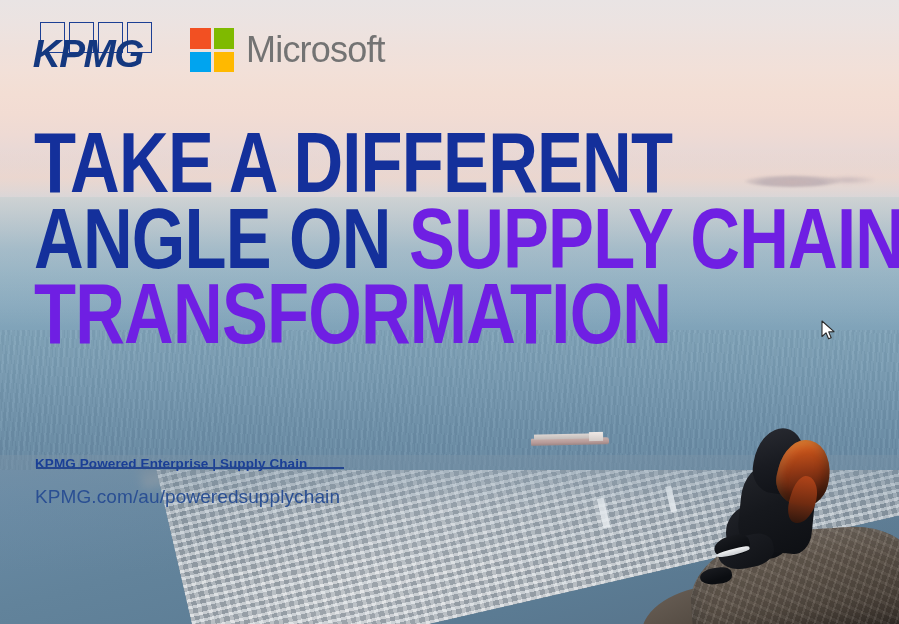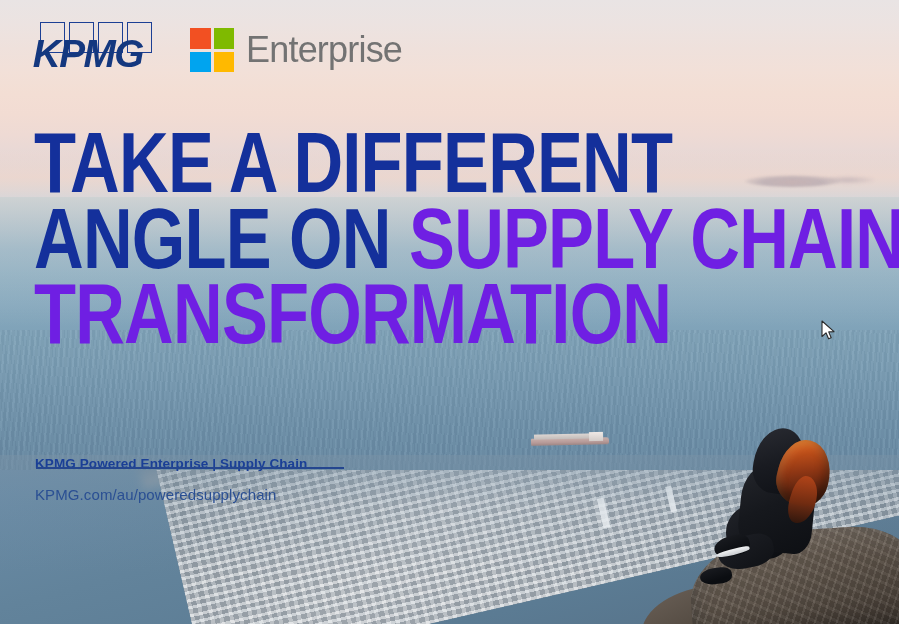--- a/index.html
+++ b/index.html
@@ -296,21 +296,21 @@
     position:absolute; left:35px; top:456px;
     font-size:13.5px; font-weight:700; color:#1a3f96;
     letter-spacing:.1px;
   }
   .divider {
     position:absolute; left:36px; top:467px; width:308px; height:2px;
     background:#24468f;
   }
   .url {
     position:absolute; left:35px; top:486px;
-    font-size:15px; font-weight:400; color:#2a4f93;
+    font-size:19px; font-weight:400; color:#2a4f93;
     letter-spacing:.1px;
     text-align:center;
   }
 
   
   .cursor { position:absolute; left:821px; top:320px; width:16px; height:22px; }
 </style>
 </head>
 <body>
 
@@ -370,21 +370,21 @@
       <div class="kpmg-word">KPMG</div>
     </div>
 
     <div class="ms-logo">
       <div class="ms-squares">
         <span style="background:#f25022"></span>
         <span style="background:#7fba00"></span>
         <span style="background:#00a4ef"></span>
         <span style="background:#ffb900"></span>
       </div>
-      <div class="ms-word">Enterprise</div>
+      <div class="ms-word">Microsoft</div>
     </div>
 
   </div>
 
   <div class="headline">
     <span class="ln c-blue">TAKE A DIFFERENT</span>
     <span class="ln"><span class="c-blue">ANGLE ON </span><span class="c-purple">SUPPLY CHAIN</span></span>
     <span class="ln c-purple">TRANSFORMATION</span>
   </div>
 

